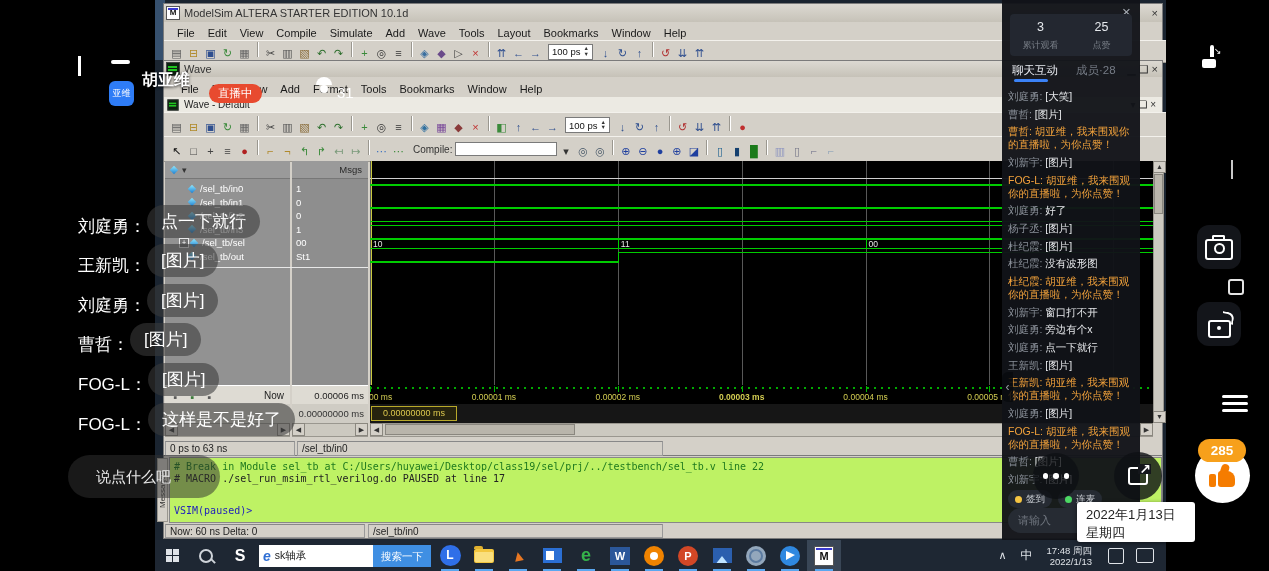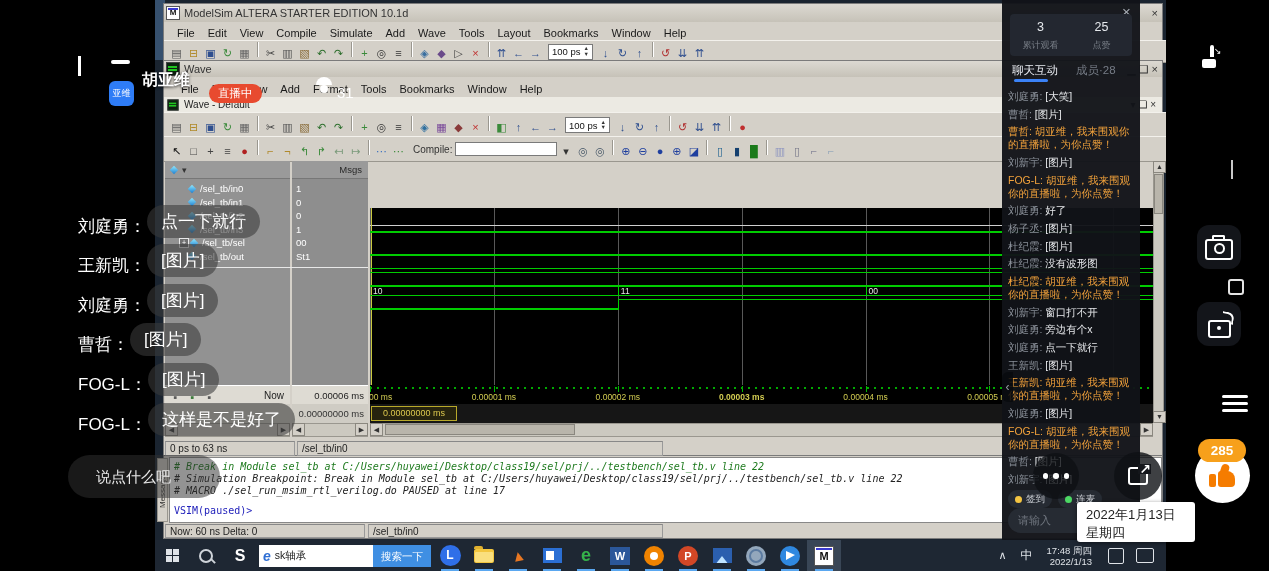--- a/index.html
+++ b/index.html
@@ -224,21 +224,21 @@
       </div>
     <div class="abs" id="sigvals" style="left:137px;top:179px;width:76px;height:206px;padding-top:3px;background:#8e8e8e;">
         <div class="vrow">1</div>
         <div class="vrow">0</div>
         <div class="vrow">0</div>
         <div class="vrow">1</div>
         <div class="vrow">00</div>
         <div class="vrow">St1</div>
       </div>
     <div class="abs" style="left:10px;top:267px;width:203px;height:1px;background:#e8e8e8;"></div>
-    <div class="abs" id="plot" style="left:215px;top:161px;width:783px;height:224px;margin-top:47px;">
+    <div class="abs" id="plot" style="left:215px;top:161px;width:783px;height:224px;">
         <div class="grid" style="left: 0px;"></div>
         <div class="grid" style="left: 123.892px;"></div>
         <div class="grid" style="left: 247.785px;"></div>
         <div class="grid" style="left: 371.677px;"></div>
         <div class="grid" style="left: 495.57px;"></div>
         <div class="grid" style="left: 619.462px;"></div>
         <div class="grid" style="left: 743.354px;"></div>
         <div style="position: absolute; left: 0px; right: 0px; top: 17px; height: 1px; background: rgb(207, 207, 207);"></div>
         <div style="position: absolute; left: 1px; top: 0px; bottom: 0px; width: 1px; background: rgb(202, 202, 64);"></div>
         <div class="wl" style="left: 0px; width: 783px; top: 23px;"></div>
@@ -305,23 +305,22 @@
     <div class="abs scroll" style="left:215px;top:423px;width:783px;height:14px;">
       <span class="sarrow" style="left:-1px;top:-1px;height:13px;line-height:11px;">◀</span>
       <span class="thumb" style="left:14px;top:0px;width:190px;height:11px;"></span>
       <span class="sarrow" style="right:-1px;top:-1px;height:13px;line-height:11px;">▶</span>
     </div>
 
     <div class="abs cell" style="left:10px;top:441px;width:130px;height:15px;">0 ps to 63 ns</div>
     <div class="abs cell" style="left:142px;top:441px;width:366px;height:15px;">/sel_tb/in0</div>
 
     <div class="abs" style="left:2px;top:458px;width:11px;height:64px;background:#d4d0c8;border:1px solid #9a978f;box-sizing:border-box;writing-mode:vertical-rl;transform:rotate(180deg);font-size:8px;color:#333;text-align:center;">Messages</div>
-    <div class="abs" style="left:14px;top:457px;width:993px;height:66px;background:#ffffff;border:1px solid #888;box-sizing:border-box;padding:3px 4px;overflow:hidden;font-style:italic;" id="transcript">
+    <div class="abs" style="left:14px;top:457px;width:993px;height:66px;background:#bef264;border:1px solid #888;box-sizing:border-box;padding:3px 4px;overflow:hidden;" id="transcript">
         <div class="tl" style="color: rgb(30, 122, 30);"># Break in Module sel_tb at C:/Users/huyawei/Desktop/class19/sel/prj/../testbench/sel_tb.v line 22</div>
-        <div class="tl" style="color: rgb(34, 34, 34);"># Simulation Breakpoint: Break in Module sel_tb at C:/Users/huyawei/Desktop/class19/sel/prj/../testbench/sel_tb.v line 22</div>
         <div class="tl" style="color: rgb(34, 34, 34);"># MACRO ./sel_run_msim_rtl_verilog.do PAUSED at line 17</div>
       </div>
     <div class="abs tl" style="left:19px;top:505px;color:#2222bb;">VSIM(paused)&gt;</div>
 
     <div class="abs cell" style="left:10px;top:524px;width:200px;height:14px;">Now: 60 ns  Delta: 0</div>
     <div class="abs cell" style="left:213px;top:524px;width:295px;height:14px;">/sel_tb/in0</div>
 
     <div id="taskbar">
       <span id="tk-left" style="display:flex;">
           <div class="tk-slot">

